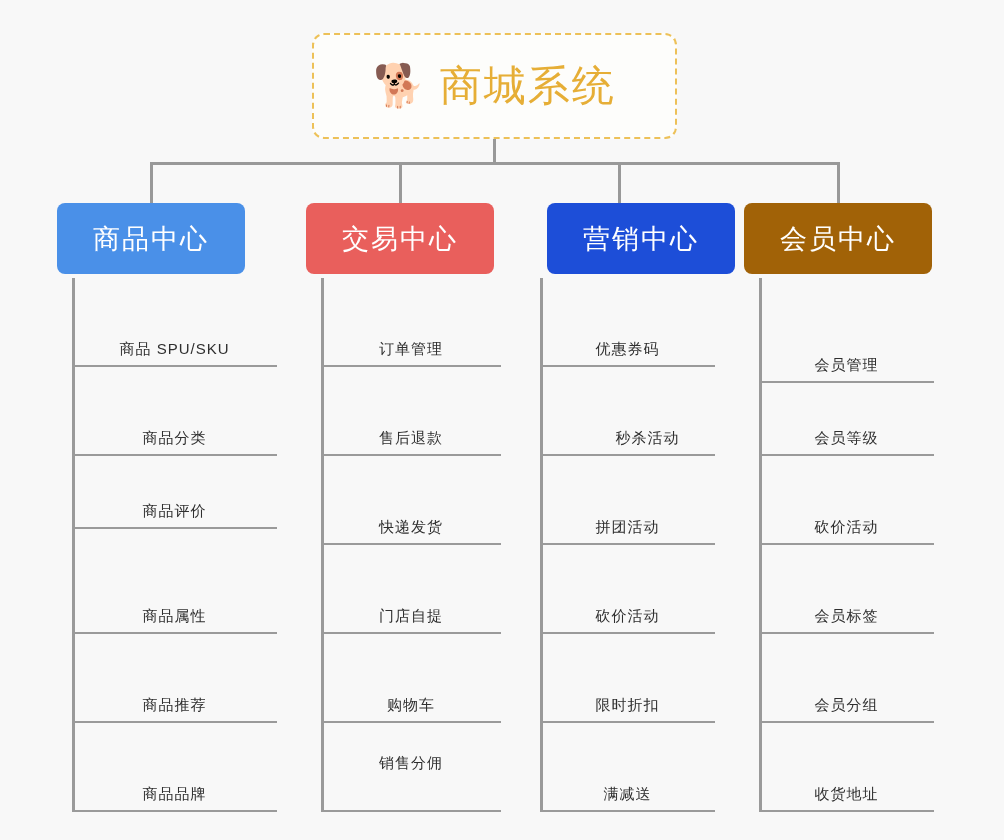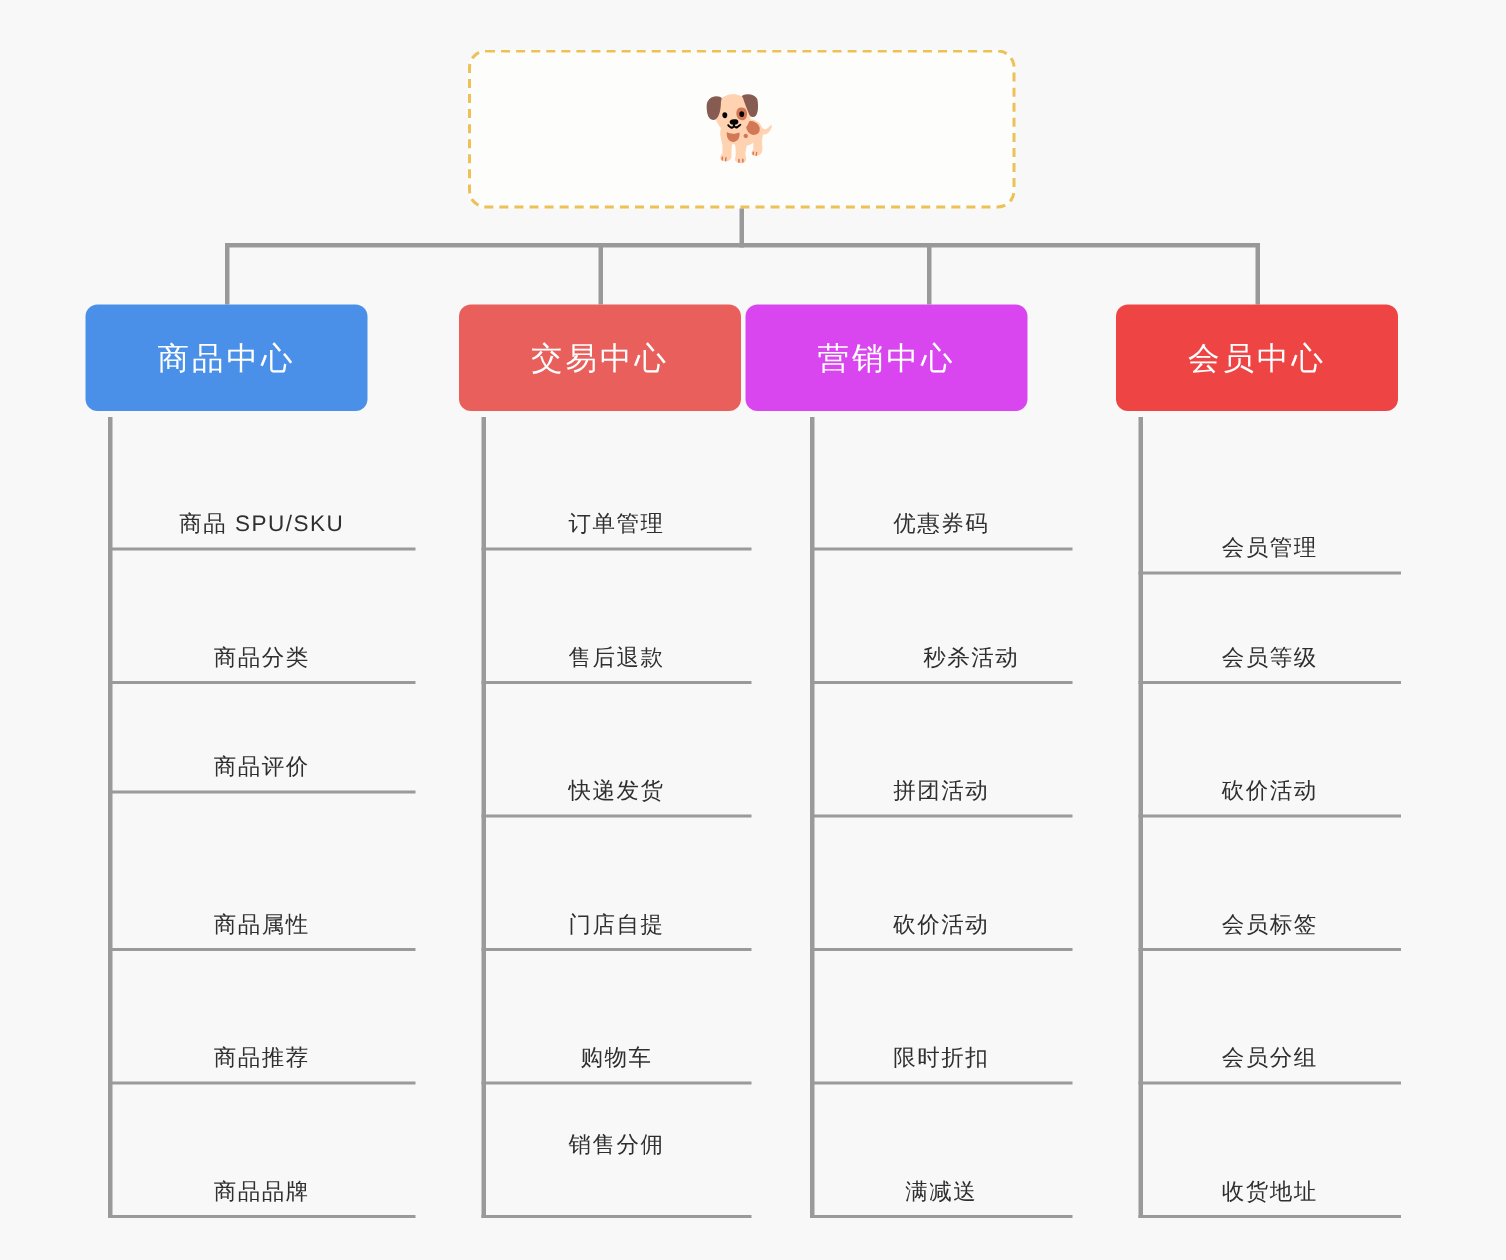--- a/index.html
+++ b/index.html
@@ -59,21 +59,21 @@
     position: absolute;
     width: 188px;
     height: 71px;
     box-sizing: border-box;
     border-radius: 8px;
     display: flex;
     align-items: center;
     justify-content: center;
   }
   .cat-label {
-    font-size: 21px;
+    font-size: 27px;
     color: #ffffff;
     letter-spacing: 2px;
     white-space: nowrap;
   }
 
   
   .branch {
     position: absolute;
     top: 278px;
   }
@@ -102,20 +102,21 @@
     letter-spacing: 1px;
   }
 </style>
 </head>
 <body>
 
 <div id="mindmap">
 
   <div class="root-card">
     <span class="root-emoji">🐕</span>
+    <span class="root-title">商城系统</span>
   </div>
 
   <div id="connectors">
       <div class="conn" style="left: 493px; top: 139px; width: 3px; height: 26px; background: rgb(153, 153, 153);"></div>
       <div class="conn" style="left: 151px; top: 162px; width: 687px; height: 3px; background: rgb(153, 153, 153);"></div>
       <div class="conn" style="left: 150px; top: 162px; width: 3px; height: 41px; background: rgb(153, 153, 153);"></div>
       <div class="conn" style="left: 399px; top: 162px; width: 3px; height: 41px; background: rgb(153, 153, 153);"></div>
       <div class="conn" style="left: 618px; top: 162px; width: 3px; height: 41px; background: rgb(153, 153, 153);"></div>
       <div class="conn" style="left: 837px; top: 162px; width: 3px; height: 41px; background: rgb(153, 153, 153);"></div>
     </div>
@@ -162,21 +163,21 @@
         <div class="leaf" style="top: 267px; width: 180px;">
           <span class="leaf-label">门店自提</span>
         </div>
         <div class="leaf" style="top: 356px; width: 180px;">
           <span class="leaf-label">购物车</span>
         </div>
         <div class="leaf" style="top: 445px; width: 180px; align-items: center;">
           <span class="leaf-label">销售分佣</span>
         </div>
       </div>
-      <div class="cat-card" style="left: 497px; top: 203px; background: #d946ef;">
+      <div class="cat-card" style="left: 547px; top: 203px; background: #1d4ed8;">
         <span class="cat-label">营销中心</span>
       </div>
       <div class="branch" style="left: 540px;">
         <div class="spine" style="height: 534px;"></div>
         <div class="leaf" style="top: 0px; width: 175px;">
           <span class="leaf-label">优惠券码</span>
         </div>
         <div class="leaf" style="top: 89px; width: 175px; padding-left: 46px;">
           <span class="leaf-label">秒杀活动</span>
         </div>
@@ -186,21 +187,21 @@
         <div class="leaf" style="top: 267px; width: 175px;">
           <span class="leaf-label">砍价活动</span>
         </div>
         <div class="leaf" style="top: 356px; width: 175px;">
           <span class="leaf-label">限时折扣</span>
         </div>
         <div class="leaf" style="top: 445px; width: 175px;">
           <span class="leaf-label">满减送</span>
         </div>
       </div>
-      <div class="cat-card" style="left: 744px; top: 203px; background: #ef4444;">
+      <div class="cat-card" style="left: 744px; top: 203px; background: #a16207;">
         <span class="cat-label">会员中心</span>
       </div>
       <div class="branch" style="left: 759px;">
         <div class="spine" style="height: 534px;"></div>
         <div class="leaf" style="top: 16px; width: 175px; text-align: center;">
           <span class="leaf-label">会员管理</span>
         </div>
         <div class="leaf" style="top: 89px; width: 175px;">
           <span class="leaf-label">会员等级</span>
         </div>

